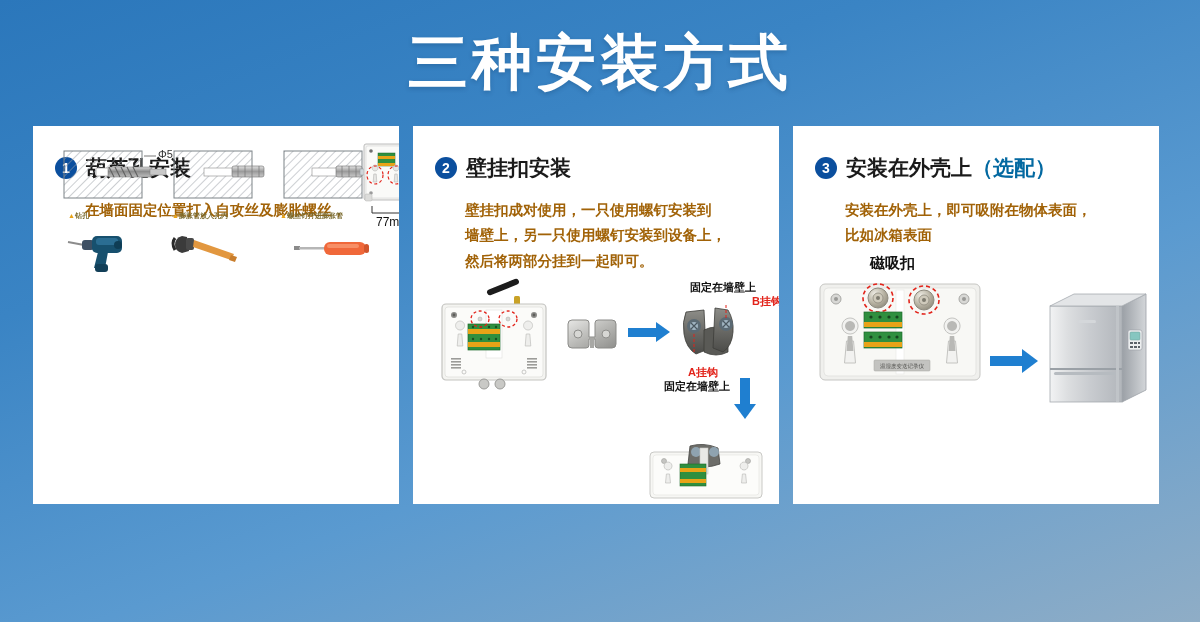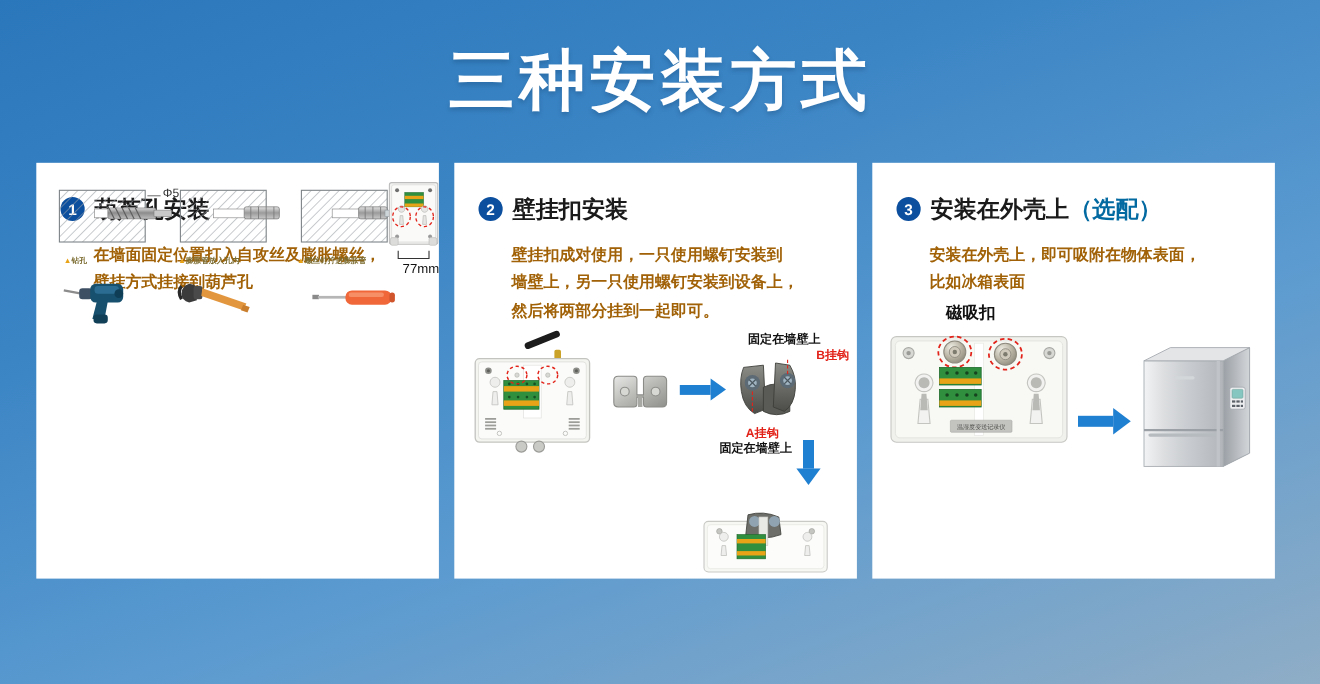--- a/index.html
+++ b/index.html
@@ -7,21 +7,21 @@
   body {
     font-family: "Liberation Sans", "DejaVu Sans", sans-serif;
     background: linear-gradient(160deg, #2b77bb 0%, #3a84c4 30%, #5a9ad0 62%, #8fadc6 100%);
     overflow: hidden;
     position: relative;
   }
 
   
   .title-bar {
     width: 1200px;
-    height: 148px;
+    height: 126px;
     display: flex;
     align-items: center;
     justify-content: center;
   }
   .title-bar .title {
     color: #ffffff;
     font-size: 60px;
     font-weight: bold;
     letter-spacing: 4px;
     line-height: 1;
@@ -59,21 +59,21 @@
   .card-title .opt { color: #0369a1; }
   .card-body {
     margin: 16px 0 0 30px;
     font-size: 14.5px;
     font-weight: bold;
     line-height: 1.75;
     color: #a16207;
   }
 
   
-  .illo { position: absolute; left: 3px; top: 0; width: 366px; height: 378px; pointer-events: none; }
+  .illo { position: absolute; left: 13px; top: 0; width: 366px; height: 378px; pointer-events: none; }
   .illo svg { position: absolute; left: 0; top: 0; }
   .lbl { position: absolute; font-weight: bold; line-height: 1.15; white-space: nowrap; }
 
   
   .cap { font-size: 7px; color: #7a6a2e; font-weight: bold; }
   .cap .tri { color: #e8a317; }
   .mm { position: absolute; font-size: 12px; font-weight: normal; color: #111; }
   .phi { position: absolute; font-size: 11px; color: #333; }
 
   
@@ -94,21 +94,20 @@
 
   <div class="card">
     <div class="card-head">
       <div class="badge">1</div>
       <div class="card-title">
         <span>葫芦孔安装</span>
       </div>
     </div>
     <div class="card-body">
       <div>在墙面固定位置打入自攻丝及膨胀螺丝，</div>
-      <div>壁挂方式挂接到葫芦孔</div>
     </div>
 
     <div class="illo">
       <svg width="366" height="378" viewBox="0 0 366 378">
         <defs>
           <pattern id="hatch" width="6" height="6" patternTransform="rotate(45)" patternUnits="userSpaceOnUse">
             <line x1="0" y1="0" x2="0" y2="6" stroke="#9aa0a6" stroke-width="1"></line>
           </pattern>
           <linearGradient id="drillbit" x1="0" y1="0" x2="0" y2="1">
             <stop offset="0" stop-color="#d9d9d9"></stop>

